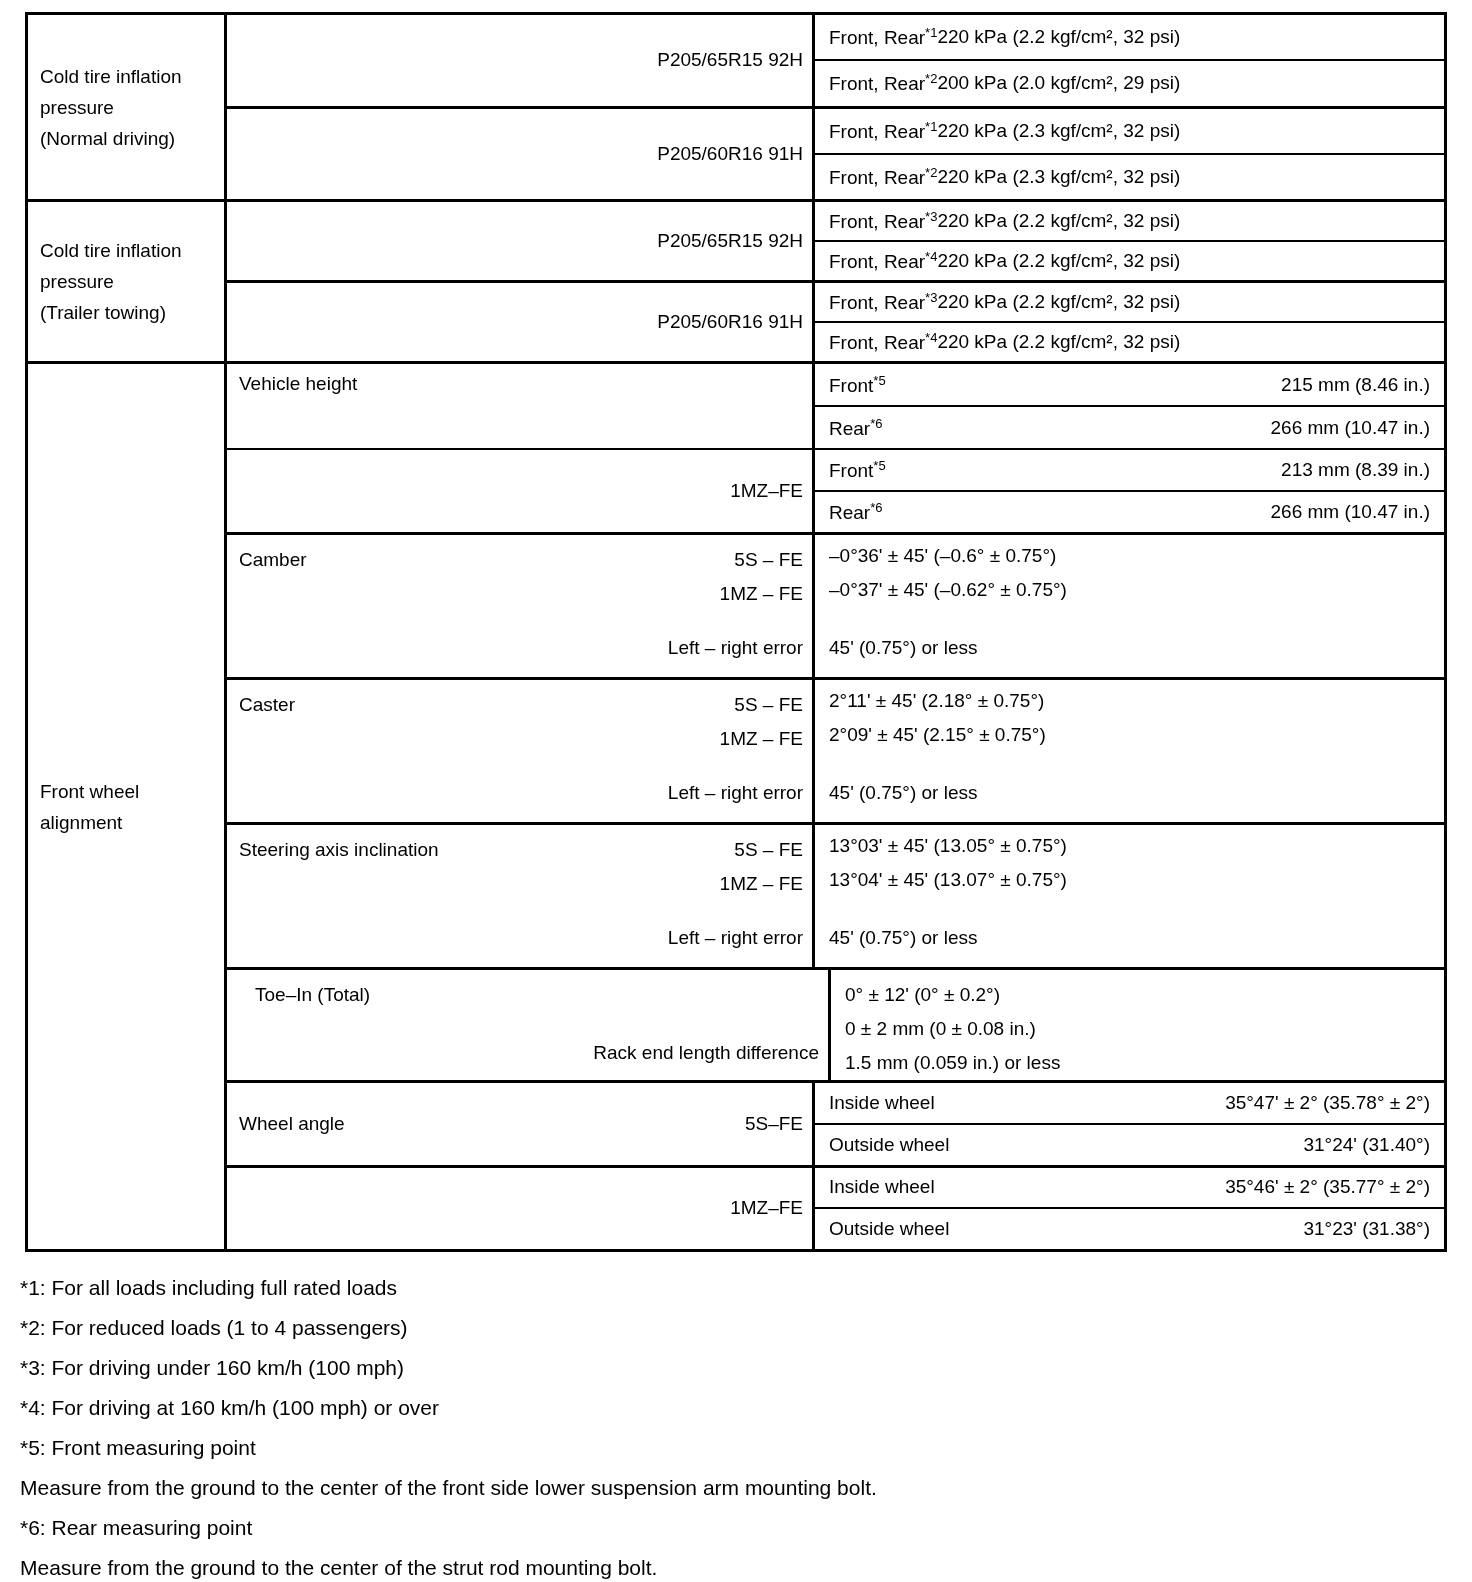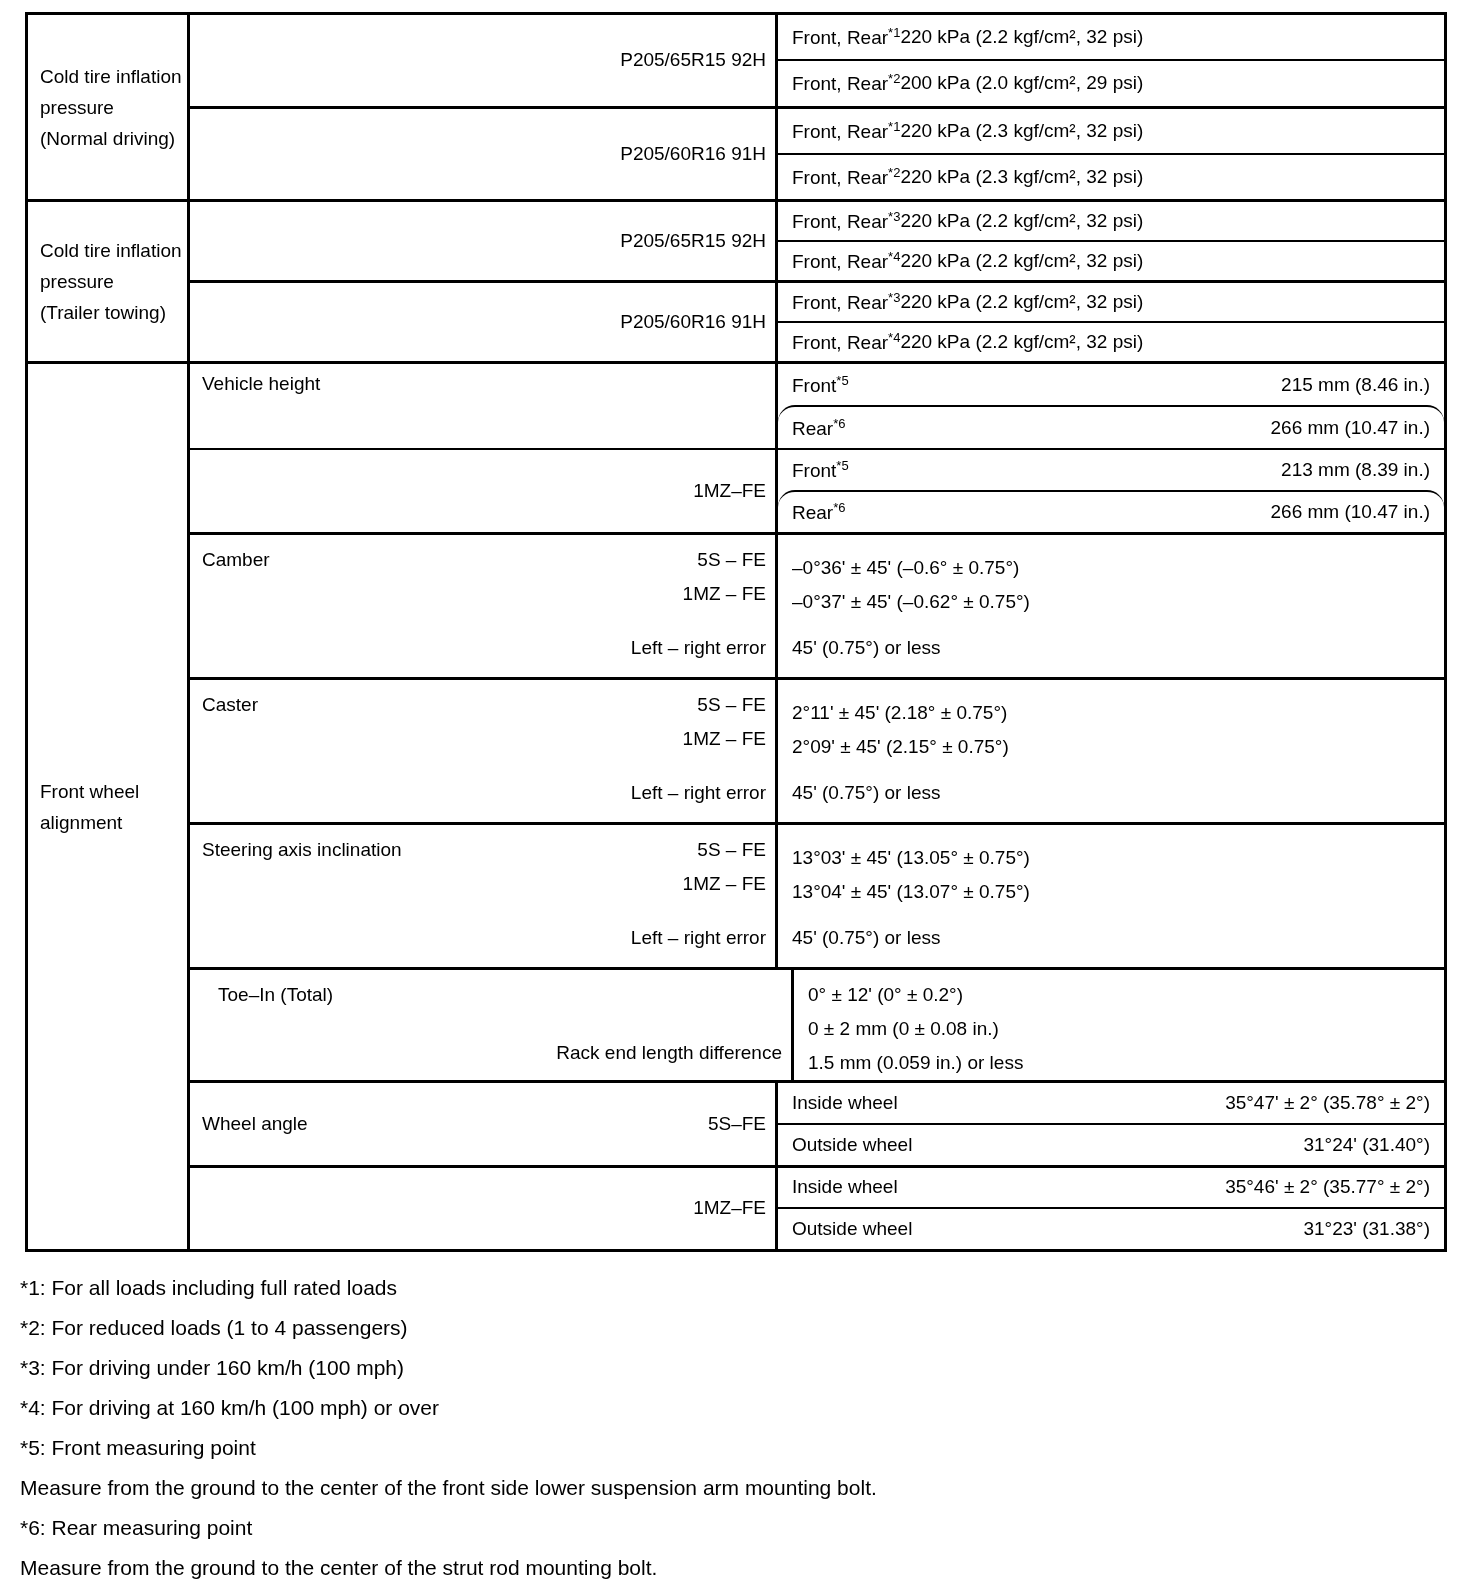--- a/index.html
+++ b/index.html
@@ -11,21 +11,21 @@
     position:absolute;left:25px;top:12px;width:1422px;height:1240px;
     border:3px solid #000;box-sizing:border-box;
     display:flex;flex-direction:column;font-size:19px;
   }
   .sec{display:flex;box-sizing:border-box;min-height:0;}
   .sec-b,.sec-c{border-top:3px solid #000;}
   .sec-a{height:184px;}
   .sec-b{height:162px;}
   .sec-c{flex:1;}
   .col1{
-    width:162px;border-right:3px solid #000;box-sizing:border-box;
+    width:199px;border-right:3px solid #000;box-sizing:border-box;
     display:flex;align-items:center;padding-left:12px;flex-shrink:0;
   }
   .col1 .lbl{white-space:pre-line;line-height:31px;}
   .col23{flex:1;display:flex;flex-direction:column;min-width:0;}
   .pgroup{flex:1;display:flex;min-height:0;}
   .pgroup + .pgroup{border-top:3px solid #000;}
   .tire-cell{
     width:588px;border-right:3px solid #000;box-sizing:border-box;flex-shrink:0;
     display:flex;align-items:center;justify-content:flex-end;padding-right:9px;
   }
@@ -38,30 +38,30 @@
   .blk-vh{height:168px;flex-direction:column;}
   .blk-spec{height:145px;}
   .blk-toe{height:113px;}
   .blk-wheel{flex:1;flex-direction:column;}
   .vh-half{height:50%;display:flex;box-sizing:border-box;}
   .vh-half + .vh-half{border-top:2px solid #000;}
   .vh-c2{width:588px;border-right:3px solid #000;box-sizing:border-box;flex-shrink:0;}
   .vh-c2.top{padding:9px 12px;}
   .vh-c2.eng{display:flex;align-items:center;justify-content:flex-end;padding-right:9px;}
   .vh-rows{flex:1;display:flex;flex-direction:column;min-width:0;}
-  .vh-row{flex:1;display:flex;align-items:center;justify-content:space-between;padding:0 14px;border-radius:17px;}
+  .vh-row{flex:1;display:flex;align-items:center;justify-content:space-between;padding:0 14px;}
   .vh-row + .vh-row{border-top:2px solid #000;}
   .spec-c2{
     width:588px;border-right:3px solid #000;box-sizing:border-box;flex-shrink:0;
     display:flex;flex-direction:column;padding:8px 9px 12px 12px;line-height:34px;
   }
   .spec-c2 .line1{display:flex;justify-content:space-between;}
   .spec-c2 .eng-line{text-align:right;}
   .spec-c2 .err-line{margin-top:auto;text-align:right;}
-  .spec-c3{flex:1;display:flex;flex-direction:column;padding:16px 14px 12px;line-height:34px;min-width:0;border-radius:26px;}
+  .spec-c3{flex:1;display:flex;flex-direction:column;padding:4px 14px 12px;line-height:34px;min-width:0;border-radius:26px;}
   .spec-c3 .bottomline{margin-top:auto;}
   .toe-c2{
     width:588px;border-right:3px solid #000;box-sizing:border-box;flex-shrink:0;
     display:flex;flex-direction:column;padding:8px 9px 10px 12px;line-height:34px;margin-left:16px;
   }
   .toe-c2 .rack-line{margin-top:auto;text-align:right;}
   .toe-c3{flex:1;display:flex;flex-direction:column;justify-content:space-between;padding:8px 14px 10px;line-height:34px;min-width:0;}
   .wa-half{flex:1;display:flex;box-sizing:border-box;min-height:0;}
   .wa-half + .wa-half{border-top:3px solid #000;}
   .wa-c2{

